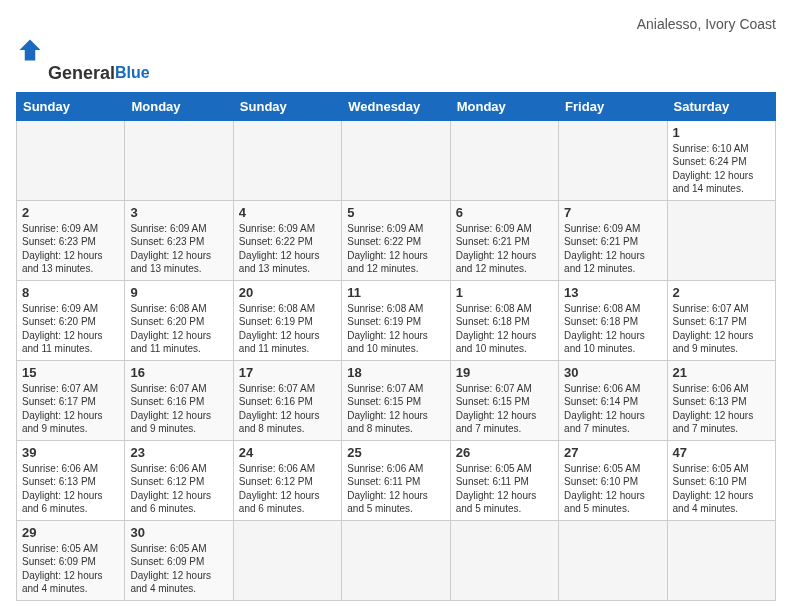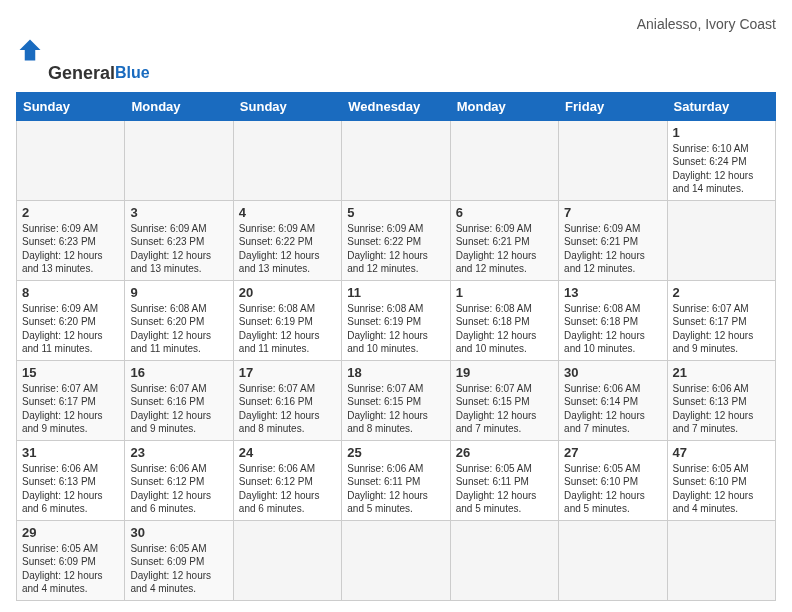--- a/index.html
+++ b/index.html
@@ -210,21 +210,21 @@
           <span class="day-number">30</span>
           <div class="day-info">Sunrise: 6:06 AM<br>Sunset: 6:14 PM<br>Daylight: 12 hours and 7 minutes.</div>
         </td>
         <td>
           <span class="day-number">21</span>
           <div class="day-info">Sunrise: 6:06 AM<br>Sunset: 6:13 PM<br>Daylight: 12 hours and 7 minutes.</div>
         </td>
       </tr>
       <tr>
         <td>
-          <span class="day-number">31</span>
+          <span class="day-number">39</span>
           <div class="day-info">Sunrise: 6:06 AM<br>Sunset: 6:13 PM<br>Daylight: 12 hours and 6 minutes.</div>
         </td>
         <td>
           <span class="day-number">23</span>
           <div class="day-info">Sunrise: 6:06 AM<br>Sunset: 6:12 PM<br>Daylight: 12 hours and 6 minutes.</div>
         </td>
         <td>
           <span class="day-number">24</span>
           <div class="day-info">Sunrise: 6:06 AM<br>Sunset: 6:12 PM<br>Daylight: 12 hours and 6 minutes.</div>
         </td>

